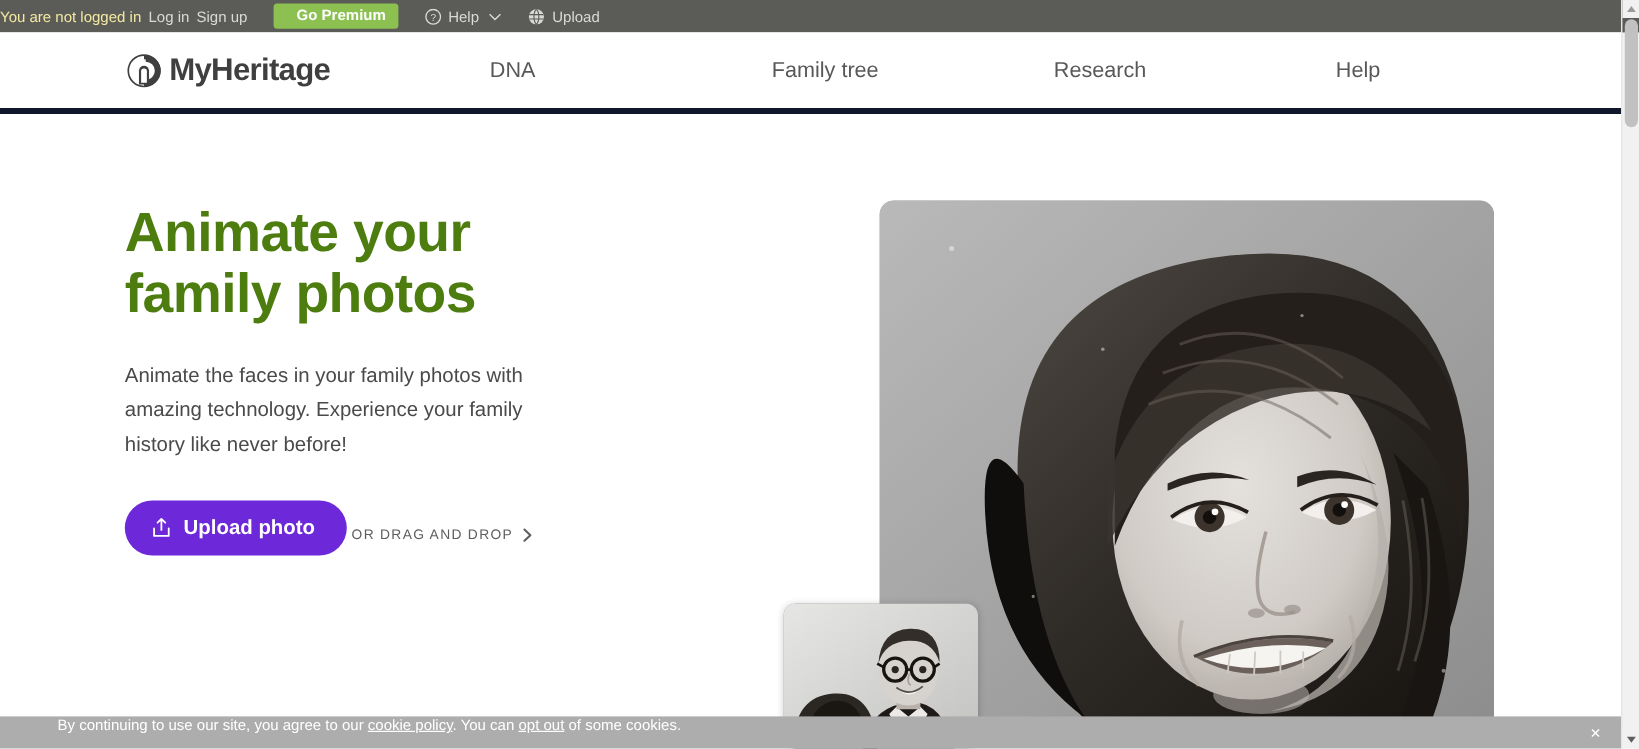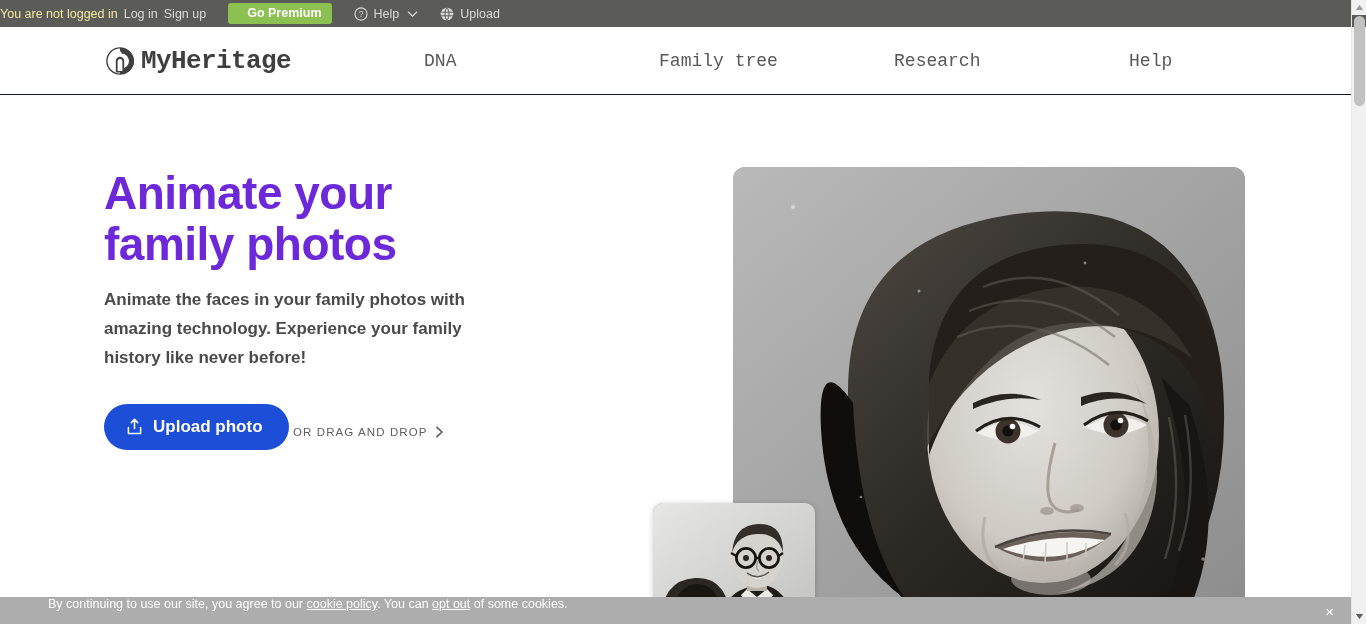--- a/index.html
+++ b/index.html
@@ -30,52 +30,51 @@
   .tb-group { display: flex; align-items: center; margin-left: 22px; cursor: pointer; color:#d9d9d6; }
   .tb-group .lbl { margin-left: 6px; }
   .ic { display: inline-flex; align-items: center; justify-content: center; }
   .chev-sm { margin-left: 8px; display:inline-flex; }
 
   
   .header {
     position: absolute; top: 27px; left: 0;
     width: 1351px; height: 68px;
     background: #ffffff;
-    border-bottom: 1px solid #0f172a;
-    display: flex;  font-family: Liberation Mono, monospace;
+    border-bottom: 5px solid #0f172a;
+    display: flex; 
   }
   .logo-wrap { display: flex; align-items: center; margin-left: 104px; cursor: pointer; }
   .logo-mark { width: 32px; height: 32px; display:block; }
   .logo-text {
     font-size: 26px; font-weight: bold; color: #3f3f3f;
     letter-spacing: -0.6px; margin-left: 5px;
   }
   .nav { display: flex; align-items: center; margin-left: 133px; }
   .nav-item {
     font-size: 18px; color: #58585a; cursor: pointer; white-space: nowrap;
   }
   .nav-slot { width: 235px; display:flex; justify-content: flex-start; }
   .nav-slot.last { width: auto; }
 
   
   .hero-left { position: absolute; left: 104px; top: 168px; width: 480px; }
   h1.hero-title {
     font-size: 46px; line-height: 51px; font-weight: bold;
-    color: #6d28d9; letter-spacing: -0.5px;
+    color: #4d7c0f; letter-spacing: -0.5px;
   }
   p.hero-sub {
-    margin-top: 15px;
+    margin-top: 28px;
     font-size: 17px; line-height: 29px; color: #4a4a4a;
     width: 380px;
-    font-weight: bold;
   }
   .upload-btn {
     margin-top: 32px;
     display: inline-flex; align-items: center; gap: 10px;
-    background: #1d4ed8; color: #ffffff;
+    background: #6d28d9; color: #ffffff;
     border: none; border-radius: 28px;
     height: 46px; padding: 0 26px 0 22px;
     font-size: 17px; font-weight: bold; cursor: pointer;
     font-family: "Liberation Sans", sans-serif;
   }
   .drag-row {
     margin-top: 21px; display: inline-flex; align-items: flex-start; gap: 7px;
     cursor: pointer;
   }
   .drag-text {

